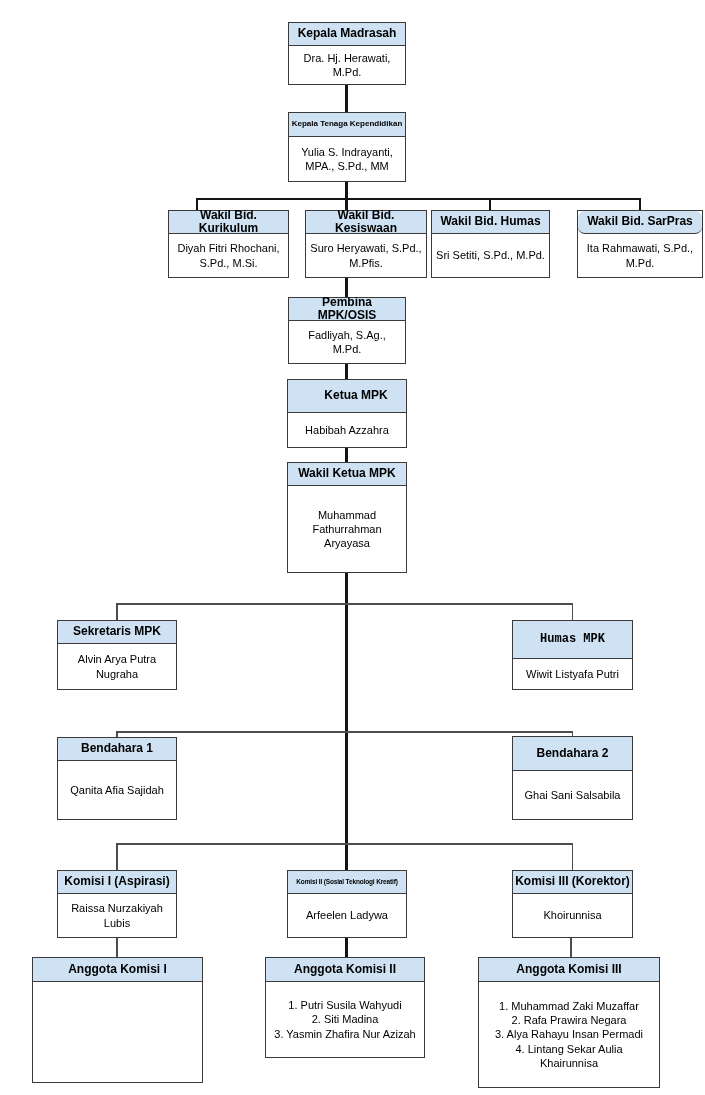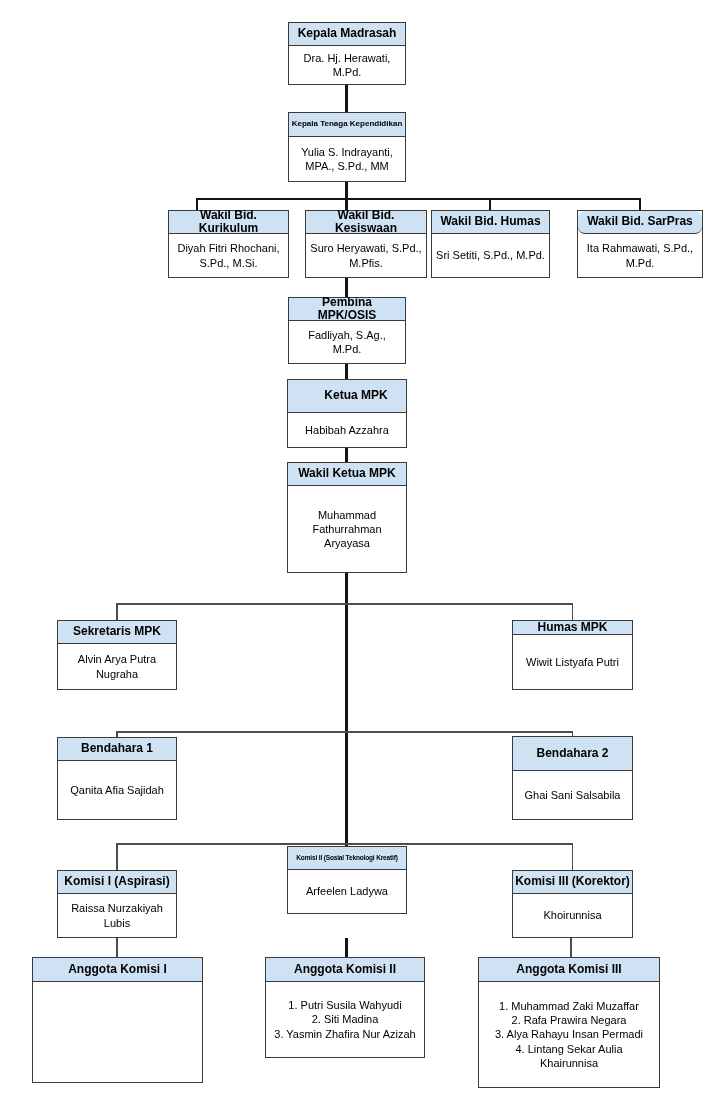--- a/index.html
+++ b/index.html
@@ -108,40 +108,40 @@
     <div class="node-header" style="height:23px;">Wakil Ketua MPK</div>
     <div class="node-body pad-lg">Muhammad Fathurrahman Aryayasa</div>
   </div>
 
   <div class="node" style="left:57px;top:620px;width:120px;height:70px;">
     <div class="node-header" style="height:23px;">Sekretaris MPK</div>
     <div class="node-body">Alvin Arya Putra Nugraha</div>
   </div>
 
   <div class="node" style="left:512px;top:620px;width:121px;height:70px;">
-    <div class="node-header" style="height:14px;">Humas MPK</div>
+    <div class="node-header" style="height:38px;font-family:Liberation Mono, monospace;">Humas MPK</div>
     <div class="node-body">Wiwit Listyafa Putri</div>
   </div>
 
   <div class="node" style="left:57px;top:737px;width:120px;height:83px;">
     <div class="node-header" style="height:23px;text-align:center;">Bendahara 1</div>
     <div class="node-body">Qanita Afia Sajidah</div>
   </div>
 
   <div class="node" style="left:512px;top:736px;width:121px;height:84px;">
     <div class="node-header" style="height:34px;">Bendahara 2</div>
     <div class="node-body">Ghai Sani Salsabila</div>
   </div>
 
   <div class="node" style="left:57px;top:870px;width:120px;height:68px;">
     <div class="node-header" style="height:23px;">Komisi I (Aspirasi)</div>
     <div class="node-body">Raissa Nurzakiyah Lubis</div>
   </div>
 
-  <div class="node" style="left:287px;top:846px;width:120px;height:68px;">
+  <div class="node" style="left:287px;top:870px;width:120px;height:68px;">
     <div class="node-header hdr-xs" style="height:23px;">Komisi II (Sosial Teknologi Kreatif)</div>
     <div class="node-body">Arfeelen Ladywa</div>
   </div>
 
   <div class="node" style="left:512px;top:870px;width:121px;height:68px;">
     <div class="node-header" style="height:23px;">Komisi III (Korektor)</div>
     <div class="node-body">Khoirunnisa</div>
   </div>
 
   <div class="node" style="left:32px;top:957px;width:171px;height:126px;">

